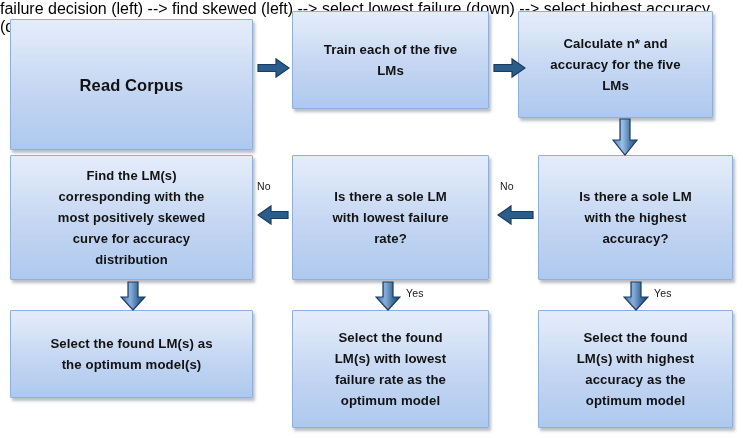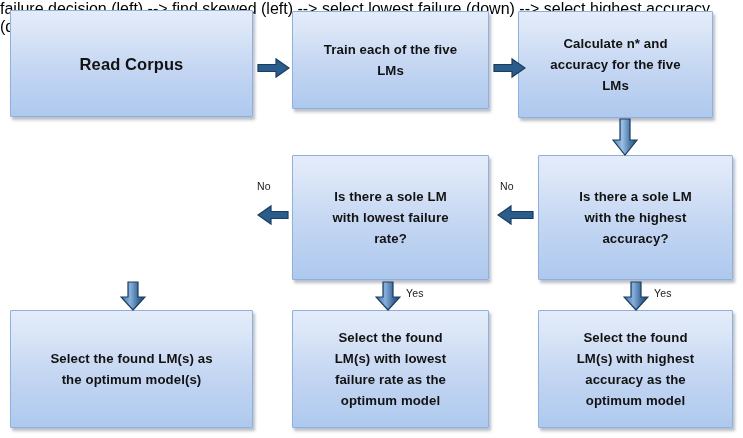--- a/index.html
+++ b/index.html
@@ -58,51 +58,58 @@
     letter-spacing: 0.2px;
     white-space: nowrap;
   }
 </style>
 </head>
 <body>
 
 <div id="canvas">
 
   
-  <div class="node n-read" style="left:10px; top:10px; width:243px; height:107px;">
+  <div class="node n-read" style="left:10px; top:19px; width:243px; height:131px;">
     <span class="label">Read Corpus</span>
   </div>
 
   <div class="node n-body" style="left:292px; top:11px; width:197px; height:98px;">
     <span class="label">Train each of the five
 LMs</span>
   </div>
 
   <div class="node n-body" style="left:518px; top:11px; width:195px; height:107px;">
     <span class="label">Calculate n* and
 accuracy for the five
 LMs</span>
   </div>
 
   
+  <div class="node n-body-sm" style="left:10px; top:155px; width:243px; height:125px;">
+    <span class="label">Find the LM(s)
+corresponding with the
+most positively skewed
+curve for accuracy
+distribution</span>
+  </div>
 
   <div class="node n-body" style="left:292px; top:155px; width:197px; height:125px;">
     <span class="label">Is there a sole LM
 with lowest failure
 rate?</span>
   </div>
 
   <div class="node n-body" style="left:538px; top:155px; width:195px; height:125px;">
     <span class="label">Is there a sole LM
 with the highest
 accuracy?</span>
   </div>
 
   
-  <div class="node n-body" style="left:10px; top:310px; width:243px; height:118px;">
+  <div class="node n-body" style="left:10px; top:310px; width:243px; height:88px;">
     <span class="label">Select the found LM(s) as
 the optimum model(s)</span>
   </div>
 
   <div class="node n-body" style="left:292px; top:310px; width:197px; height:118px;">
     <span class="label">Select the found
 LM(s) with lowest
 failure rate as the
 optimum model</span>
   </div>

